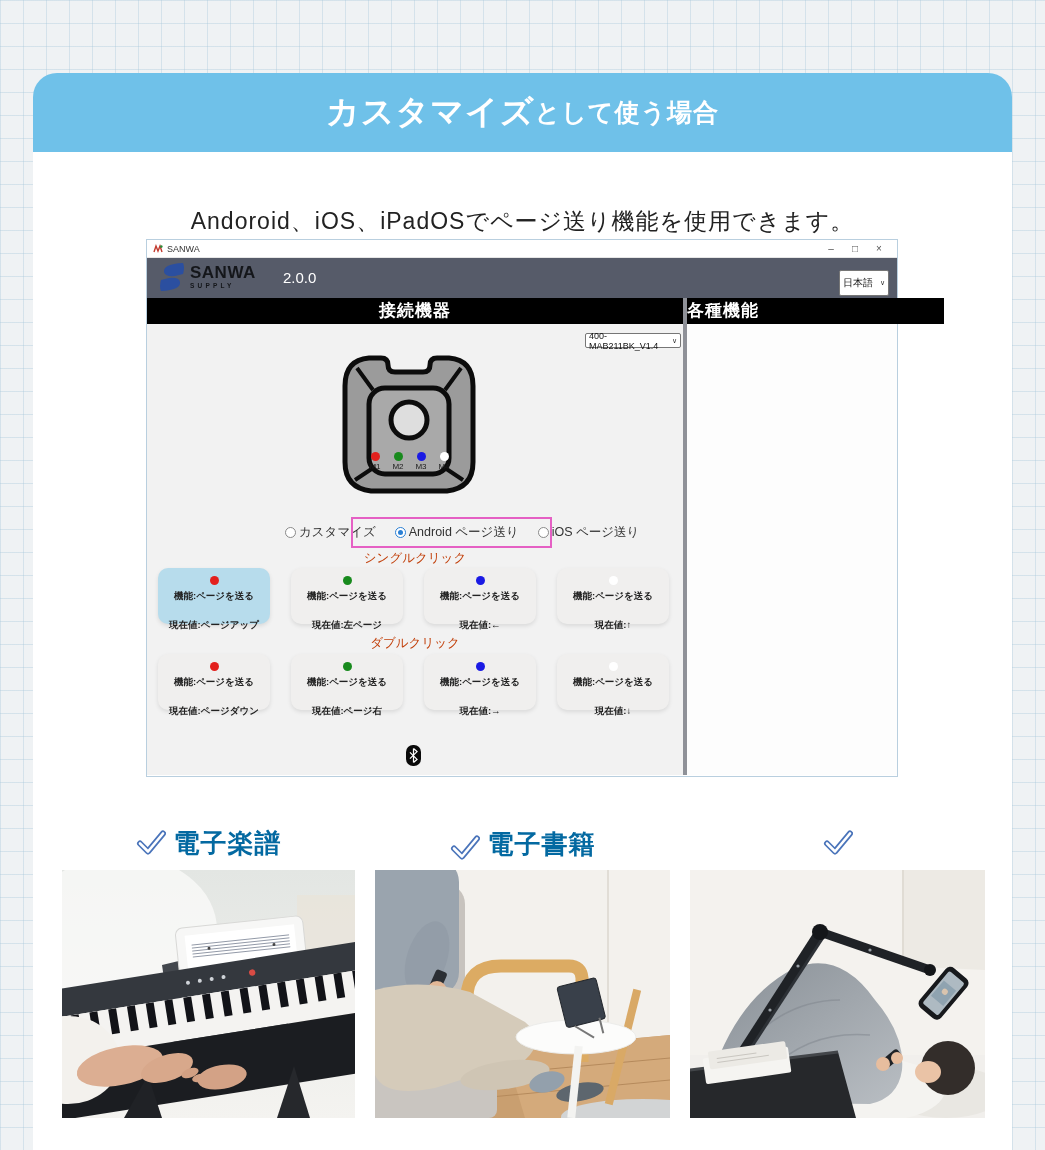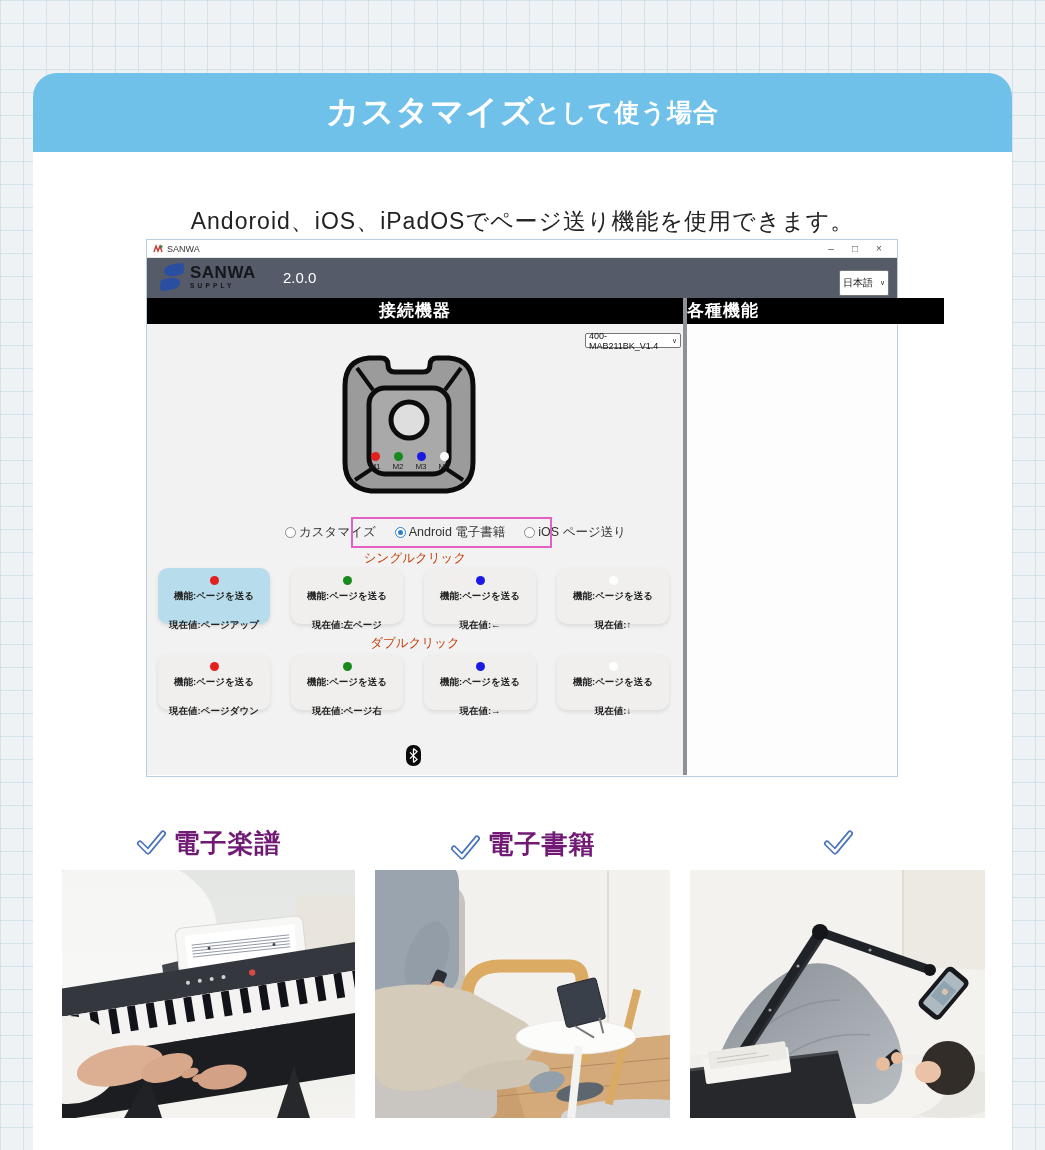--- a/index.html
+++ b/index.html
@@ -91,21 +91,21 @@
   .card .l1{margin-top:5px;font-size:9.5px;font-weight:bold;color:#222;text-align:center;}
   .card .l2{margin-top:16px;font-size:9.5px;font-weight:bold;color:#222;text-align:center;}
 
   .bt-icon{position:absolute;left:259px;top:505px;width:15px;height:21px;background:#0a0a0a;
     border-radius:7px;display:flex;align-items:center;justify-content:center;}
 
   
   .feature-head{position:absolute;top:824px;height:38px;display:flex;align-items:center;
     justify-content:center;gap:8px;}
   .fh1{left:62px;width:293px;} .fh2{left:375px;width:295px;align-items:flex-end;} .fh3{left:690px;width:295px;}
-  .feature-title{font-size:26px;font-weight:bold;color:#701a75;letter-spacing:1px;}
+  .feature-title{font-size:26px;font-weight:bold;color:#0369a1;letter-spacing:1px;}
 
   .photo{position:absolute;top:870px;height:248px;overflow:hidden;background:#e8e8e6;}
   .ph1{left:62px;width:293px;} .ph2{left:375px;width:295px;} .ph3{left:690px;width:295px;}
   .photo svg{display:block;}
 </style>
 </head>
 <body>
 
 <div class="page">
 
@@ -182,21 +182,21 @@
       <div class="mlabel" style="left:95px">M4</div>
     </div>
 
     <div class="radio-row">
       <label class="radio">
         <span class="rc"></span>
         <span>カスタマイズ</span>
       </label>
       <label class="radio checked">
         <span class="rc"></span>
-        <span>Android 電子書籍</span>
+        <span>Android ページ送り</span>
       </label>
       <label class="radio">
         <span class="rc"></span>
         <span>iOS ページ送り</span>
       </label>
     </div>
     <div class="highlight-box"></div>
 
     <div class="click-label single-label">シングルクリック</div>
 

